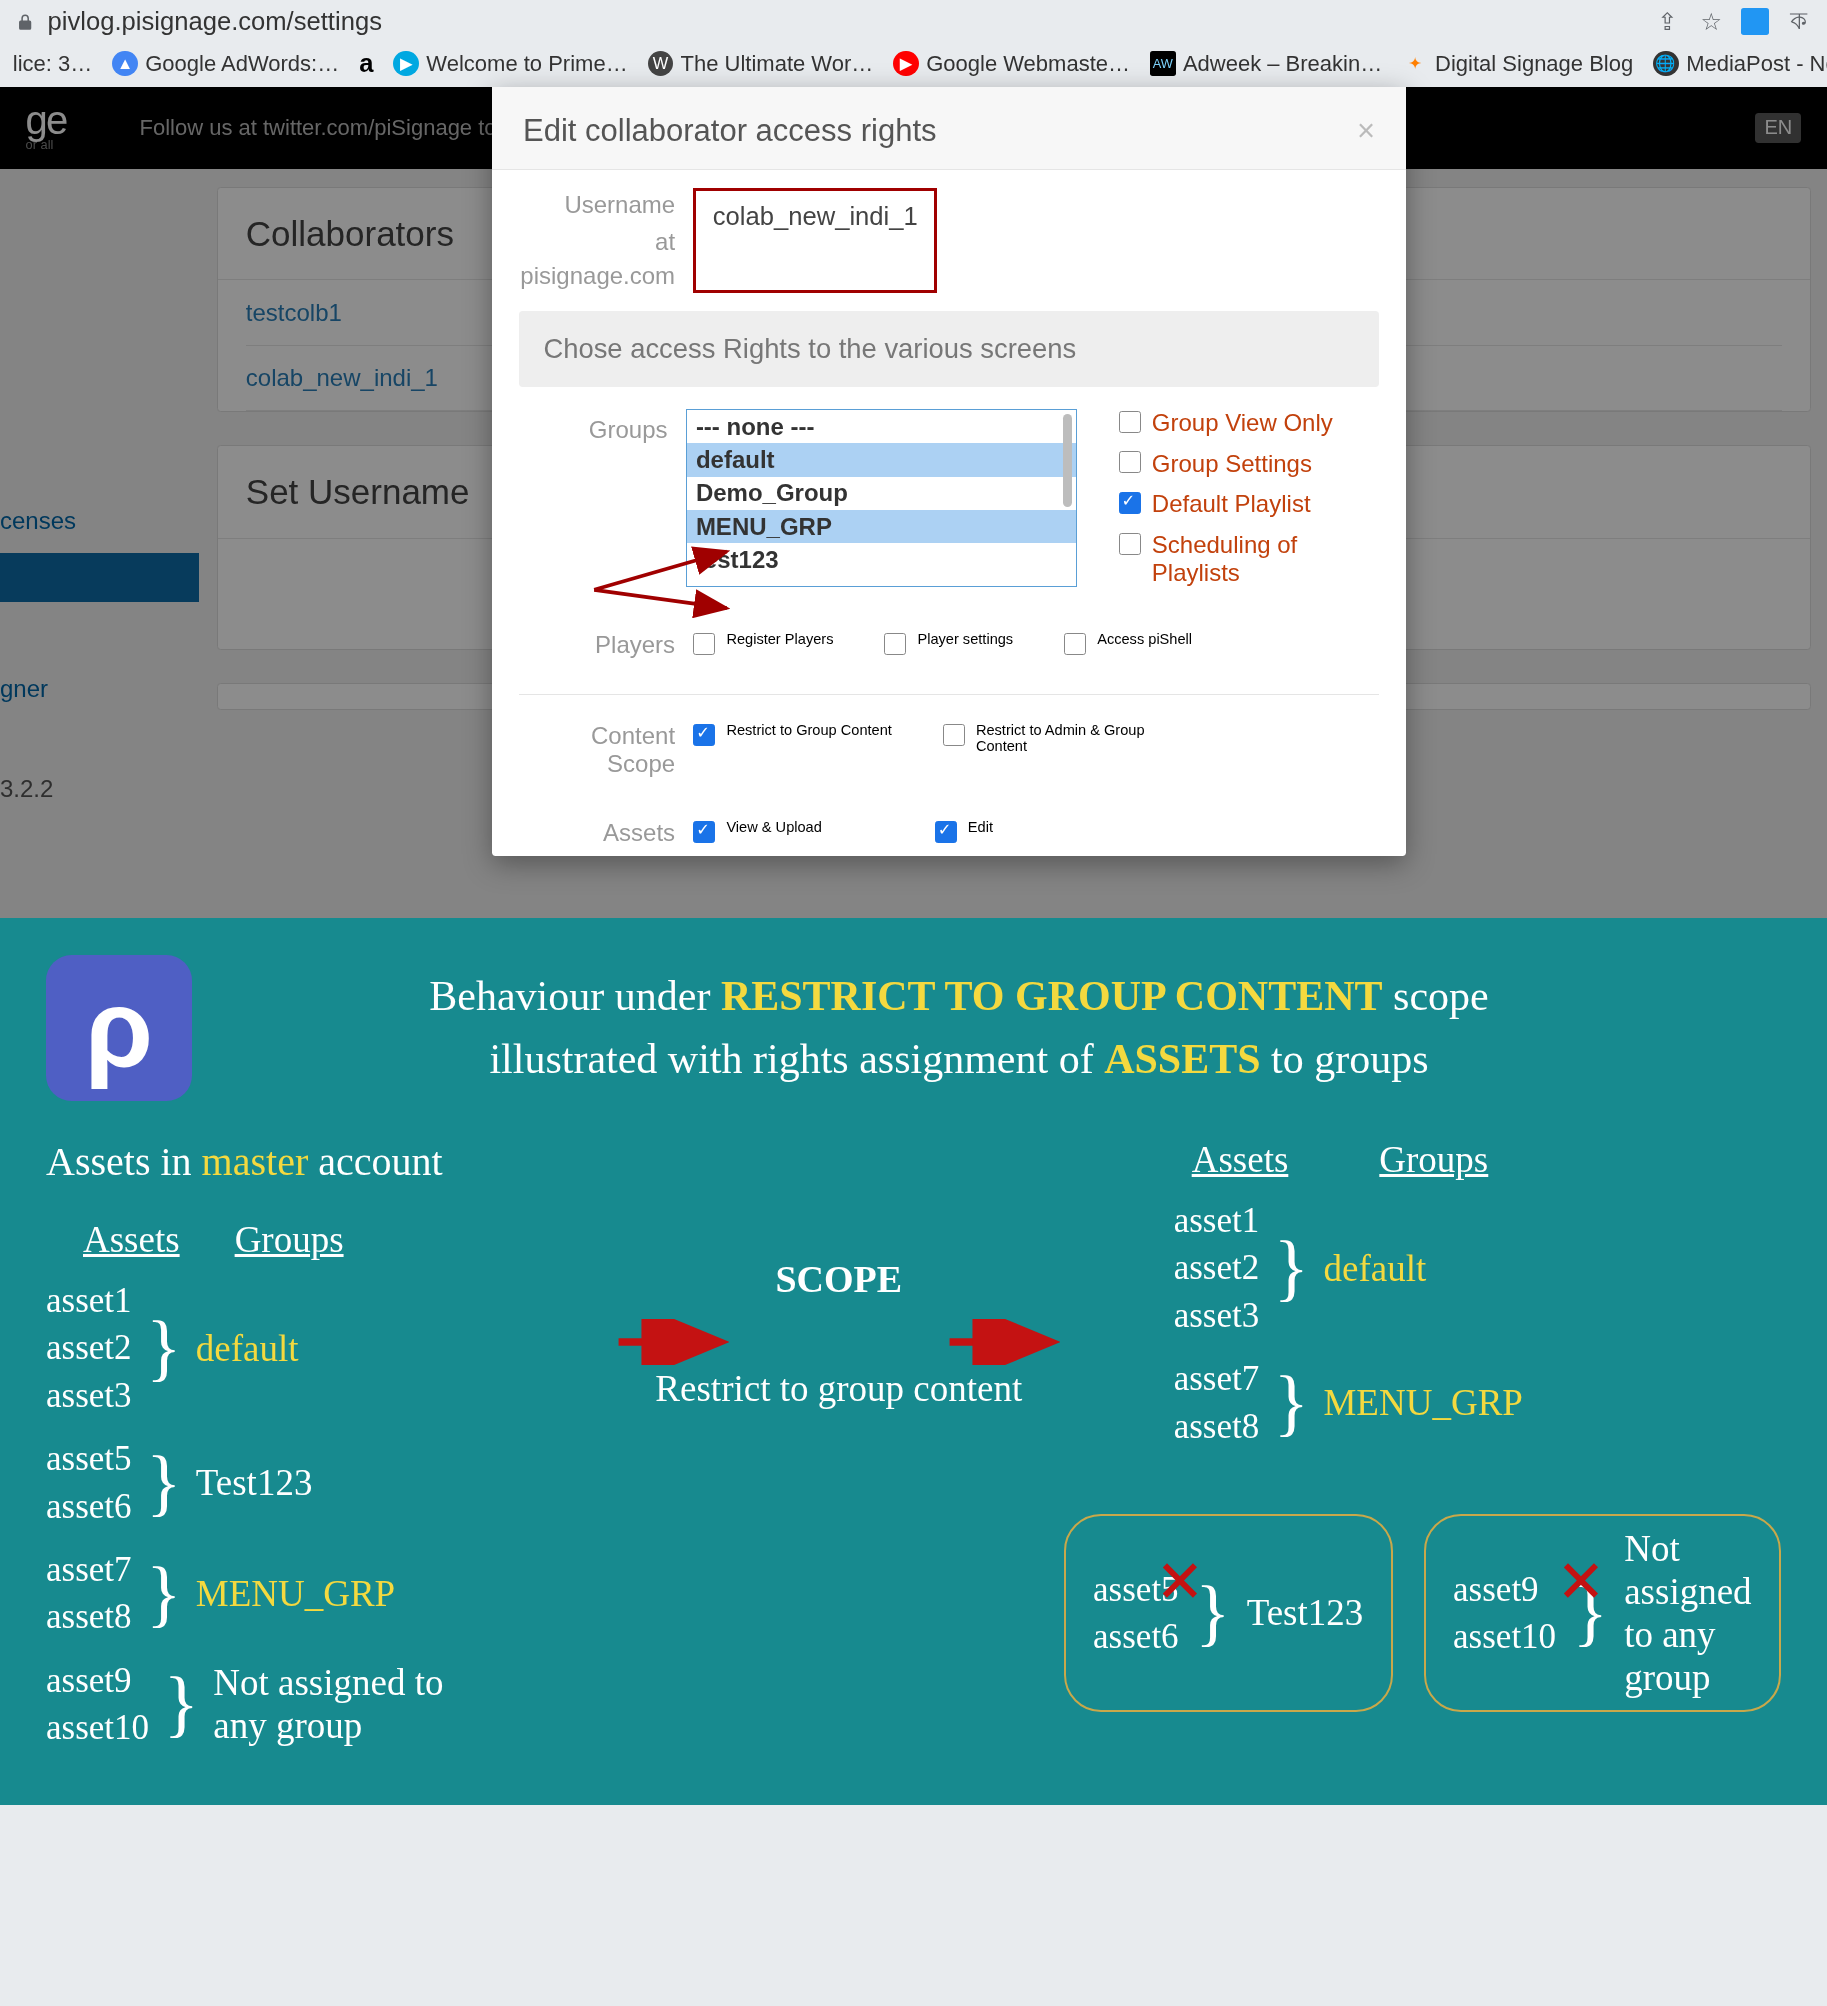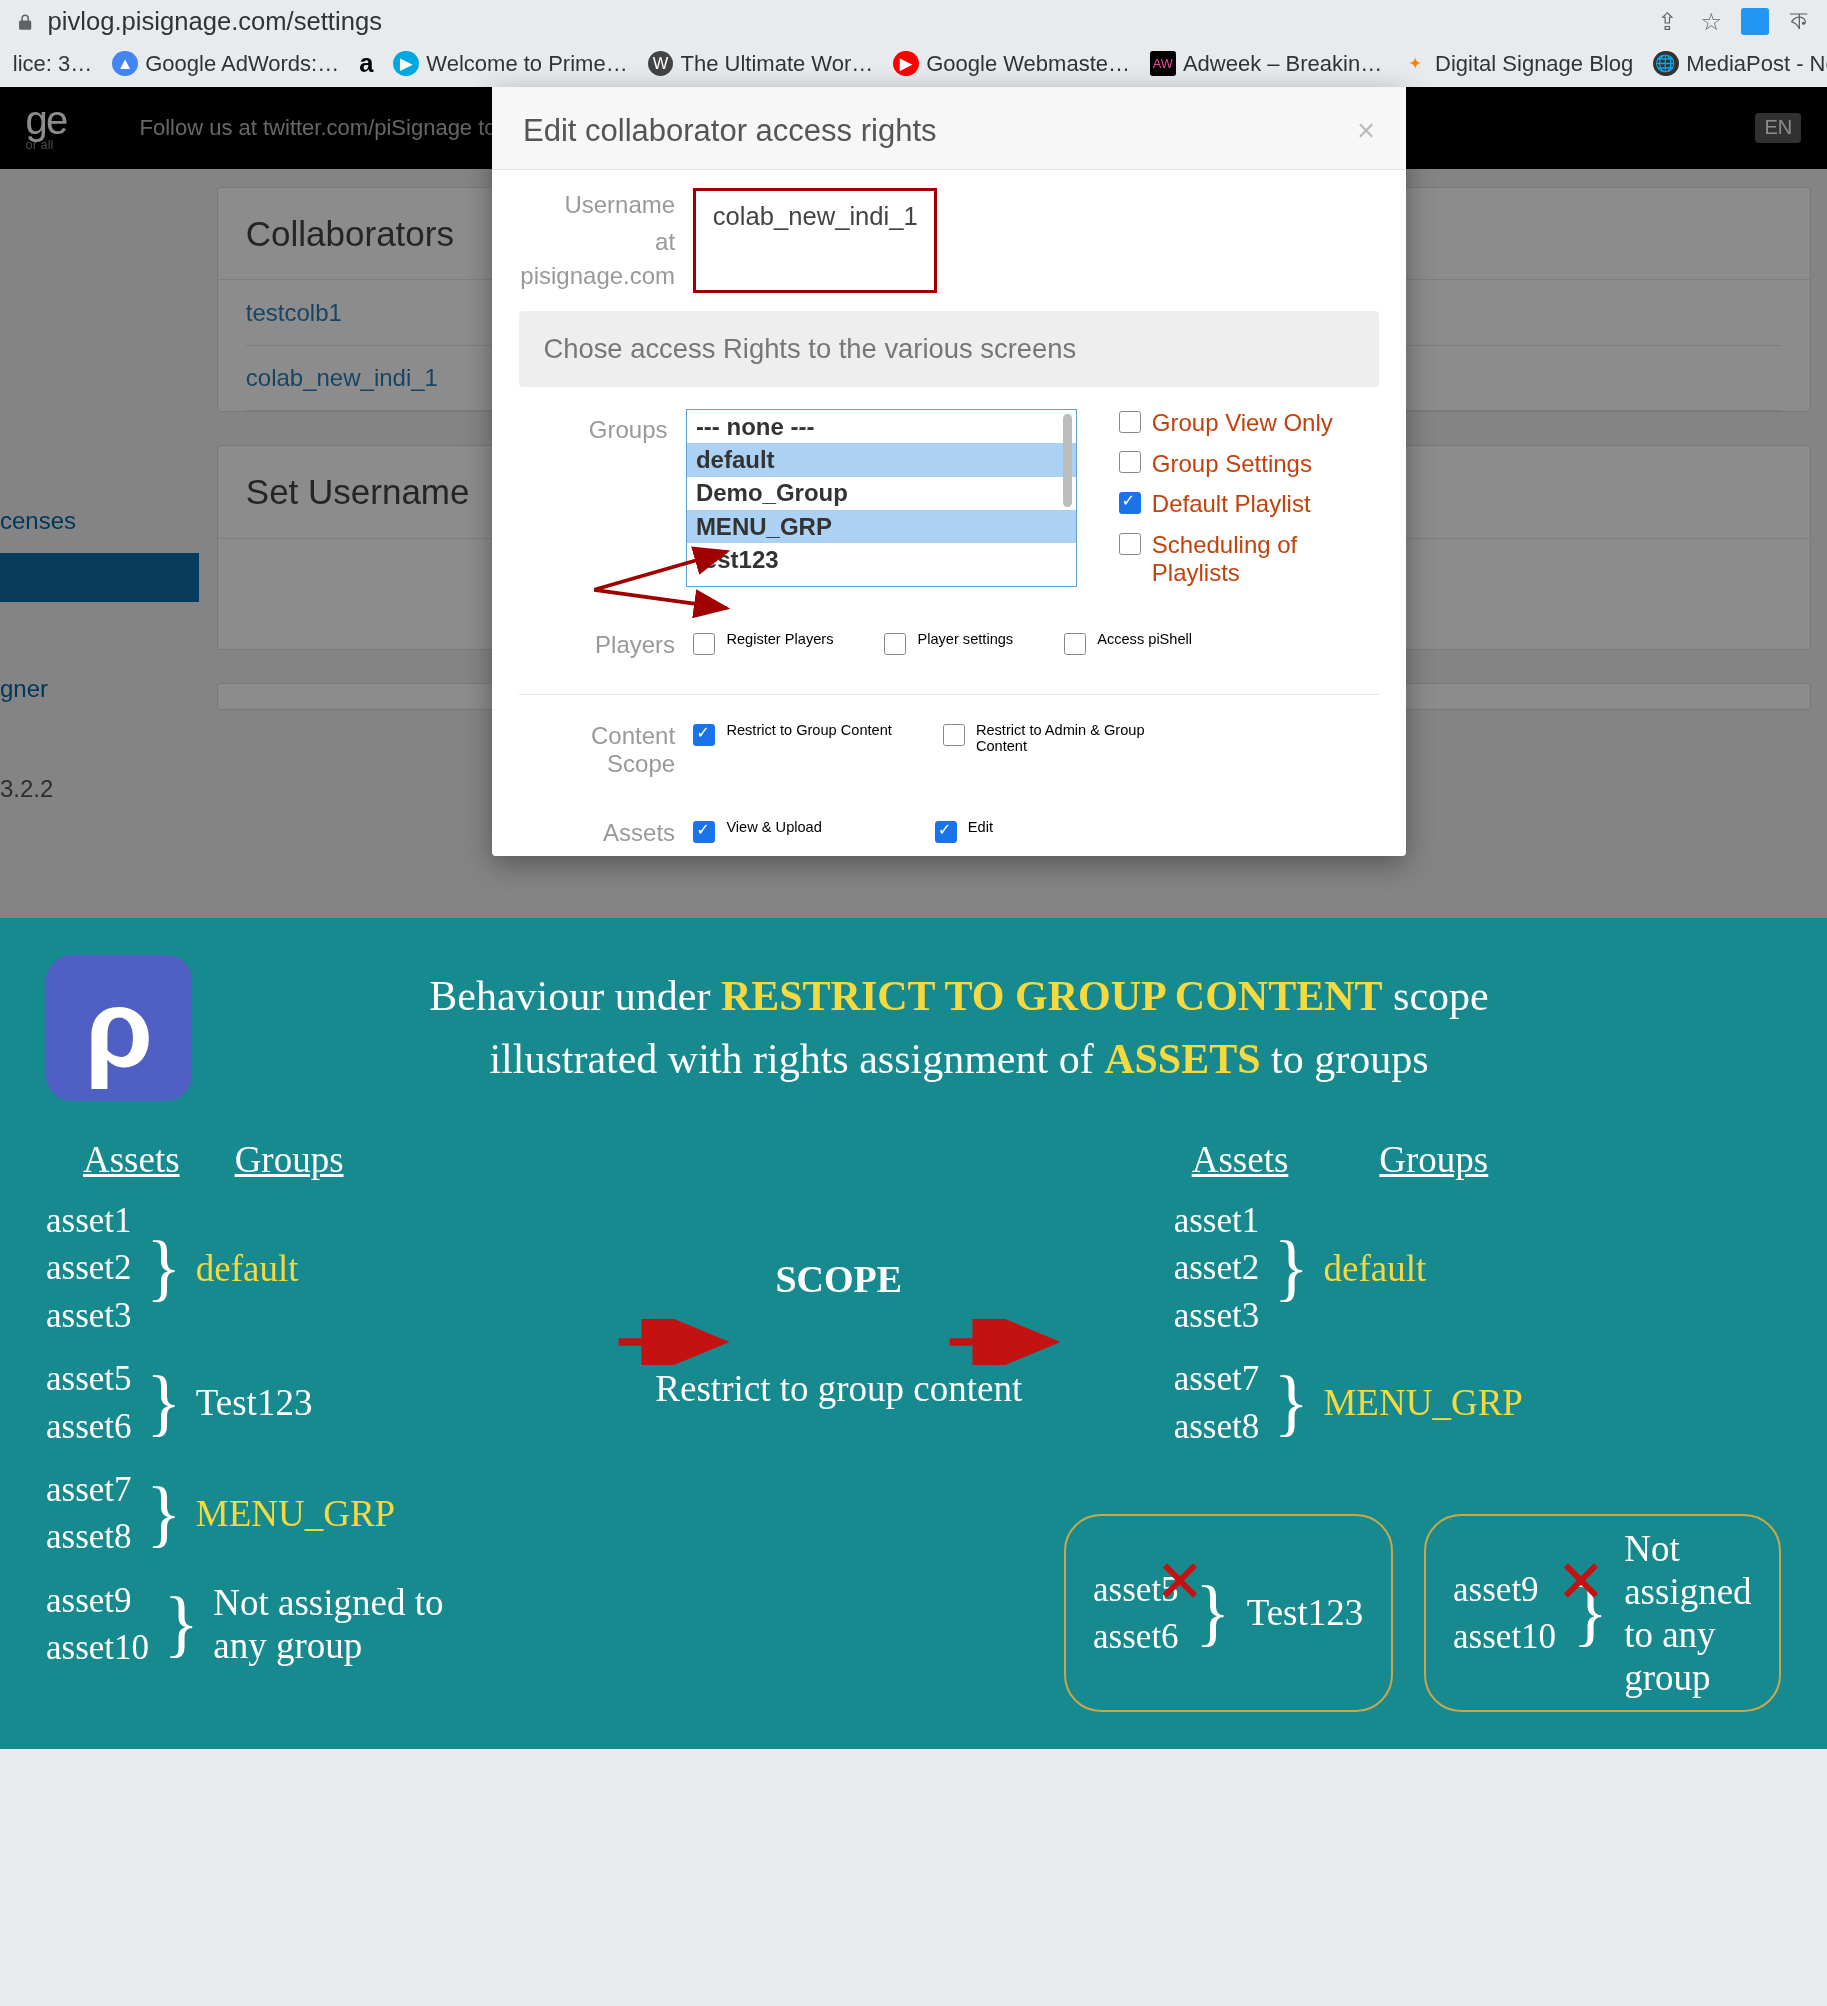--- a/index.html
+++ b/index.html
@@ -14,21 +14,21 @@
 .tb-ic { width:27.4px; height:27.4px; display:flex; align-items:center; justify-content:center; font-size:24px; color:#5f6368; }
 .sq-blue { width:27.4px; height:27.4px; background:#2196f3; border-radius:2.7px; }
 .bookmarks { display:flex; align-items:center; gap:20px; padding: 5.5px 12.8px 9.1px; font-size:22px; color:#333; }
 .bm { display:flex; align-items:center; gap:7.3px; white-space:nowrap; }
 .bm-ic { width:25.6px; height:25.6px; border-radius:50%; display:flex; align-items:center; justify-content:center; font-size:16.4px; color:#fff; }
 .ic-google{ background:#4285f4;}
 .ic-a{ color:#000; font-weight:bold; font-size:25.6px;}
 .ic-prime{ background:#00a8e1;}
 .ic-wor{ background:#444;}
 .ic-yt{ background:#f00;}
-.ic-aw{ background:#000; color:#ec4899; font-size:12.8px; border-radius:2.7px;}
+.ic-aw{ background:#000; color:#7dd3fc; font-size:12.8px; border-radius:2.7px;}
 .ic-mp{ background:#333;}
 
 
 .app-wrap { position:relative; background:#fff; }
 .top-black { background:#000; color:#bbb; font-size:22px; padding: 16.4px 25.6px; display:flex; align-items:center; }
 .logo-ge { color:#fff; font-size:40px; font-weight:300; letter-spacing:-1.8px; line-height:0.8;}
 .logo-sub{ font-size:12.8px; color:#888; margin-top:1.8px;}
 .tw-text{ margin-left:73px; font-size:22px;}
 .en-badge{ margin-left:auto; background:#5a5a5a; color:#fff; padding:3.7px 9.1px; font-size:20px; border-radius:3.7px;}
 
@@ -304,20 +304,21 @@
       </div>
     <div class="head-text">
       <div><span>Behaviour under </span><span class="hl-yellow">RESTRICT TO GROUP CONTENT</span><span> scope</span></div>
       <div><span>illustrated with rights assignment of </span><span class="hl-yellow">ASSETS</span><span> to groups</span></div>
     </div>
   </div>
 
   <div class="cols">
 
     <div class="col" style="flex:1.15">
+      <div class="col-title"><span>Assets in </span><span class="yellow">master</span><span> account</span></div>
       <div class="tbl-hd" style="margin-left:37px">
           <span>Assets</span>
           <span>Groups</span>
         </div>
 
       <div class="grp-row">
         <div class="assets-col">
             <div>asset1</div>
             <div>asset2</div>
             <div>asset3</div>

